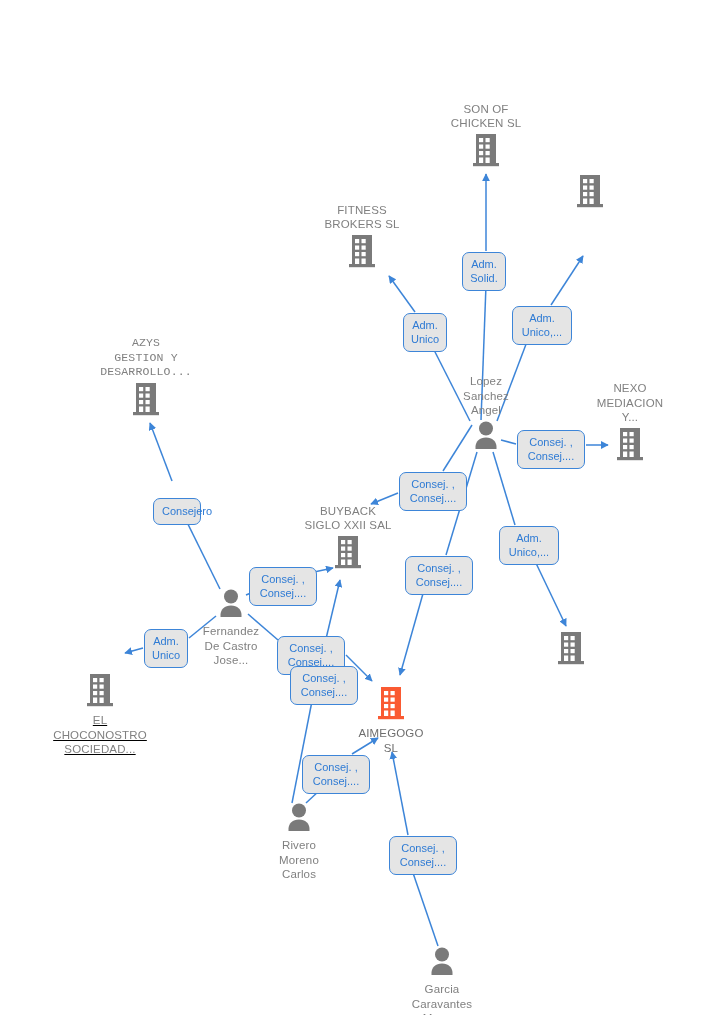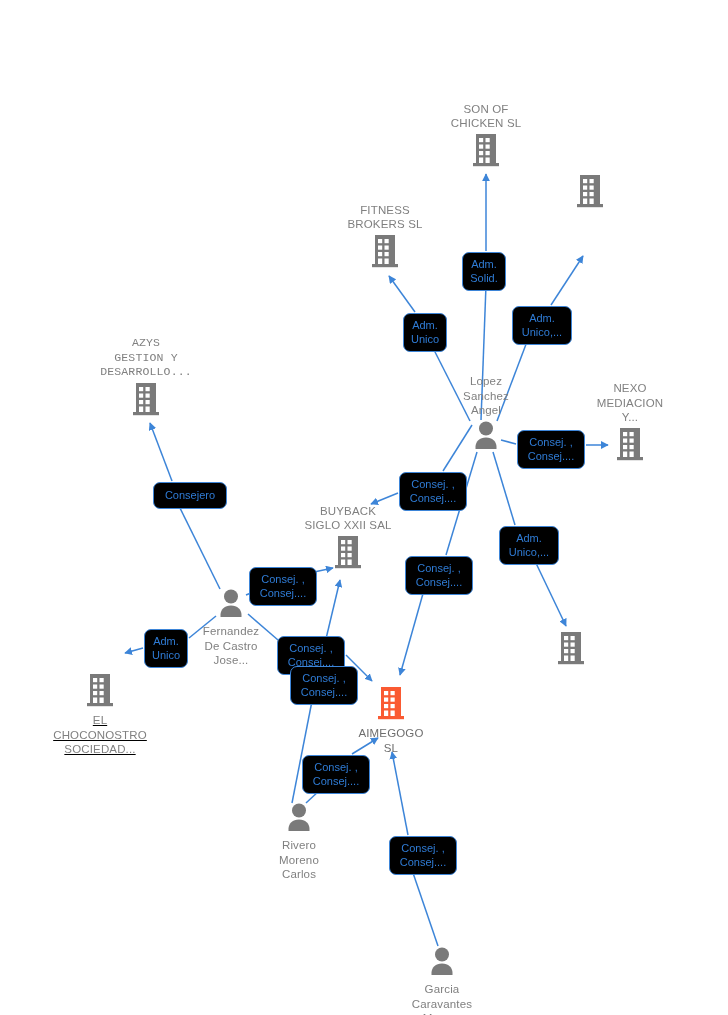--- a/index.html
+++ b/index.html
@@ -26,21 +26,21 @@
   .node .glyph{display:block;}
   .node.below .caption{margin-top:2px;}
   .node.above .caption{margin-bottom:2px;}
 
   
   .lbl{
     position:absolute;
     box-sizing:border-box;
     border:1.4px solid #3d85d8;
     border-radius:7px;
-    background:#000000;
+    background:#e5e5e5;
     color:#2f7bd4;
     font-size:11px;line-height:14px;
     text-align:center;
     padding:4px 6px 5px 6px;
     white-space:pre-line;
     z-index:5;
   }
   .lbl.one-line{padding:5px 8px 6px 8px;}
 
   
@@ -150,21 +150,21 @@
               <rect x="21" y="5" width="0" height="0"></rect>
               <rect x="8" y="11.5" width="4.2" height="4.2"></rect>
               <rect x="14.5" y="11.5" width="4.2" height="4.2"></rect>
               <rect x="8" y="18" width="4.2" height="4.2"></rect>
               <rect x="14.5" y="18" width="4.2" height="4.2"></rect>
               <rect x="8" y="24.5" width="4.2" height="5.5"></rect>
               <rect x="14.5" y="24.5" width="4.2" height="5.5"></rect>
             </g>
           </svg></span>
       </div>
-      <div class="node above" style="left: 385px; top: 154.8px; justify-content: space-between;">
+      <div class="node above" style="left: 362px; top: 154.8px; justify-content: space-between;">
         <div class="caption">FITNESS
 BROKERS SL</div>
         <span class="glyph"><svg width="30" height="34" viewBox="0 0 30 34" xmlns="http://www.w3.org/2000/svg">
             <g fill="#7a7a7a">
               <rect x="5" y="1" width="20" height="29"></rect>
               <rect x="2" y="30" width="26" height="3.2"></rect>
             </g>
             <g fill="#ffffff">
               <rect x="8" y="5" width="4.2" height="4.2"></rect>
               <rect x="14.5" y="5" width="4.2" height="4.2"></rect>
@@ -350,21 +350,21 @@
 Marcos</div>
       </div>
     </div>
   <div id="labels-layer">
       <div class="lbl" style="left: 462px; top: 204px; width: 44px; min-height: 32px;">Adm.
 Solid.</div>
       <div class="lbl" style="left: 403px; top: 265px; width: 44px; min-height: 32px;">Adm.
 Unico</div>
       <div class="lbl" style="left: 512px; top: 258px; width: 60px; min-height: 32px;">Adm.
 Unico,...</div>
-      <div class="lbl one-line" style="left: 153px; top: 434px; width: 74px; min-height: 21px;">Consejero</div>
+      <div class="lbl one-line" style="left: 153px; top: 450px; width: 48px; min-height: 21px;">Consejero</div>
       <div class="lbl" style="left: 517px; top: 382px; width: 68px; min-height: 33px;">Consej. ,
 Consej....</div>
       <div class="lbl" style="left: 399px; top: 424px; width: 68px; min-height: 33px;">Consej. ,
 Consej....</div>
       <div class="lbl" style="left: 405px; top: 508px; width: 68px; min-height: 33px;">Consej. ,
 Consej....</div>
       <div class="lbl" style="left: 499px; top: 478px; width: 60px; min-height: 32px;">Adm.
 Unico,...</div>
       <div class="lbl" style="left: 249px; top: 519px; width: 68px; min-height: 33px;">Consej. ,
 Consej....</div>

